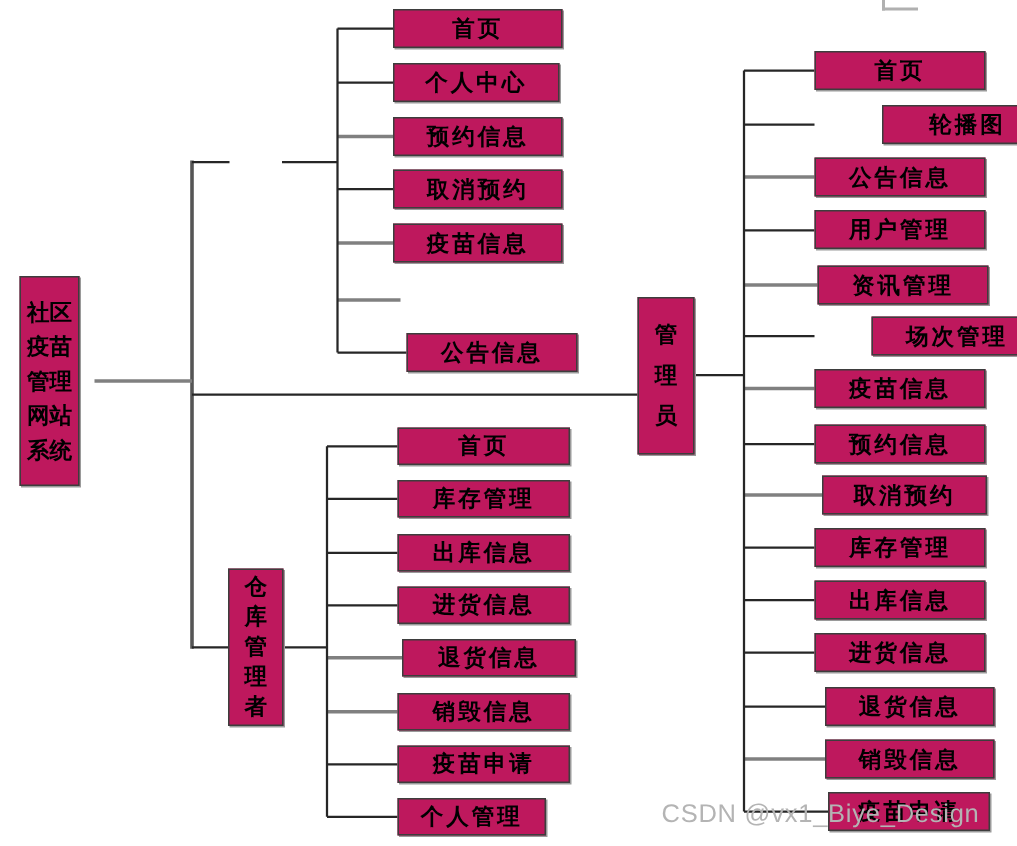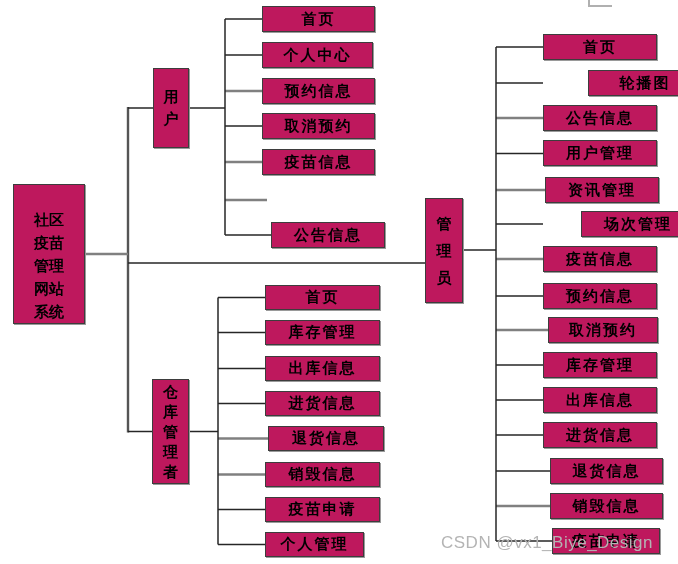--- a/index.html
+++ b/index.html
@@ -111,27 +111,24 @@
       <line x1="496" y1="365" x2="543" y2="365"></line>
       <line x1="496" y1="400" x2="543" y2="400"></line>
       <line x1="496" y1="435" x2="543" y2="435"></line>
       <line x1="496" y1="471" x2="550" y2="471"></line>
       <line x1="496" y1="541" x2="552" y2="541"></line>
     </g>
   </svg>
 
   <div class="top-artifact"></div>
 
-  <div class="node" style="left:13px; top:184px; width:72px; height:140px;align-items:flex-end;">
+  <div class="node" style="left:13px; top:184px; width:40px; height:140px;">
     <span class="vstack root-stack">社区疫苗管理网站系统</span>
   </div>
 
-  <div class="node" style="left:153px; top:68px; width:36px; height:80px;">
-    <span class="vstack user-stack">用户</span>
-  </div>
 
   <div class="node" style="left:262px; top:6px;   width:113px; height:26px;">首页</div>
   <div class="node" style="left:262px; top:42px;  width:111px; height:26px;">个人中心</div>
   <div class="node" style="left:262px; top:78px;  width:113px; height:26px;">预约信息</div>
   <div class="node" style="left:262px; top:113px; width:113px; height:26px;">取消预约</div>
   <div class="node" style="left:262px; top:149px; width:113px; height:26px;">疫苗信息</div>
   <div class="node" style="left:271px; top:222px; width:114px; height:26px;">公告信息</div>
 
   <div class="node" style="left:152px; top:379px; width:37px; height:105px;">
     <span class="vstack wh-stack">仓库管理者</span>

